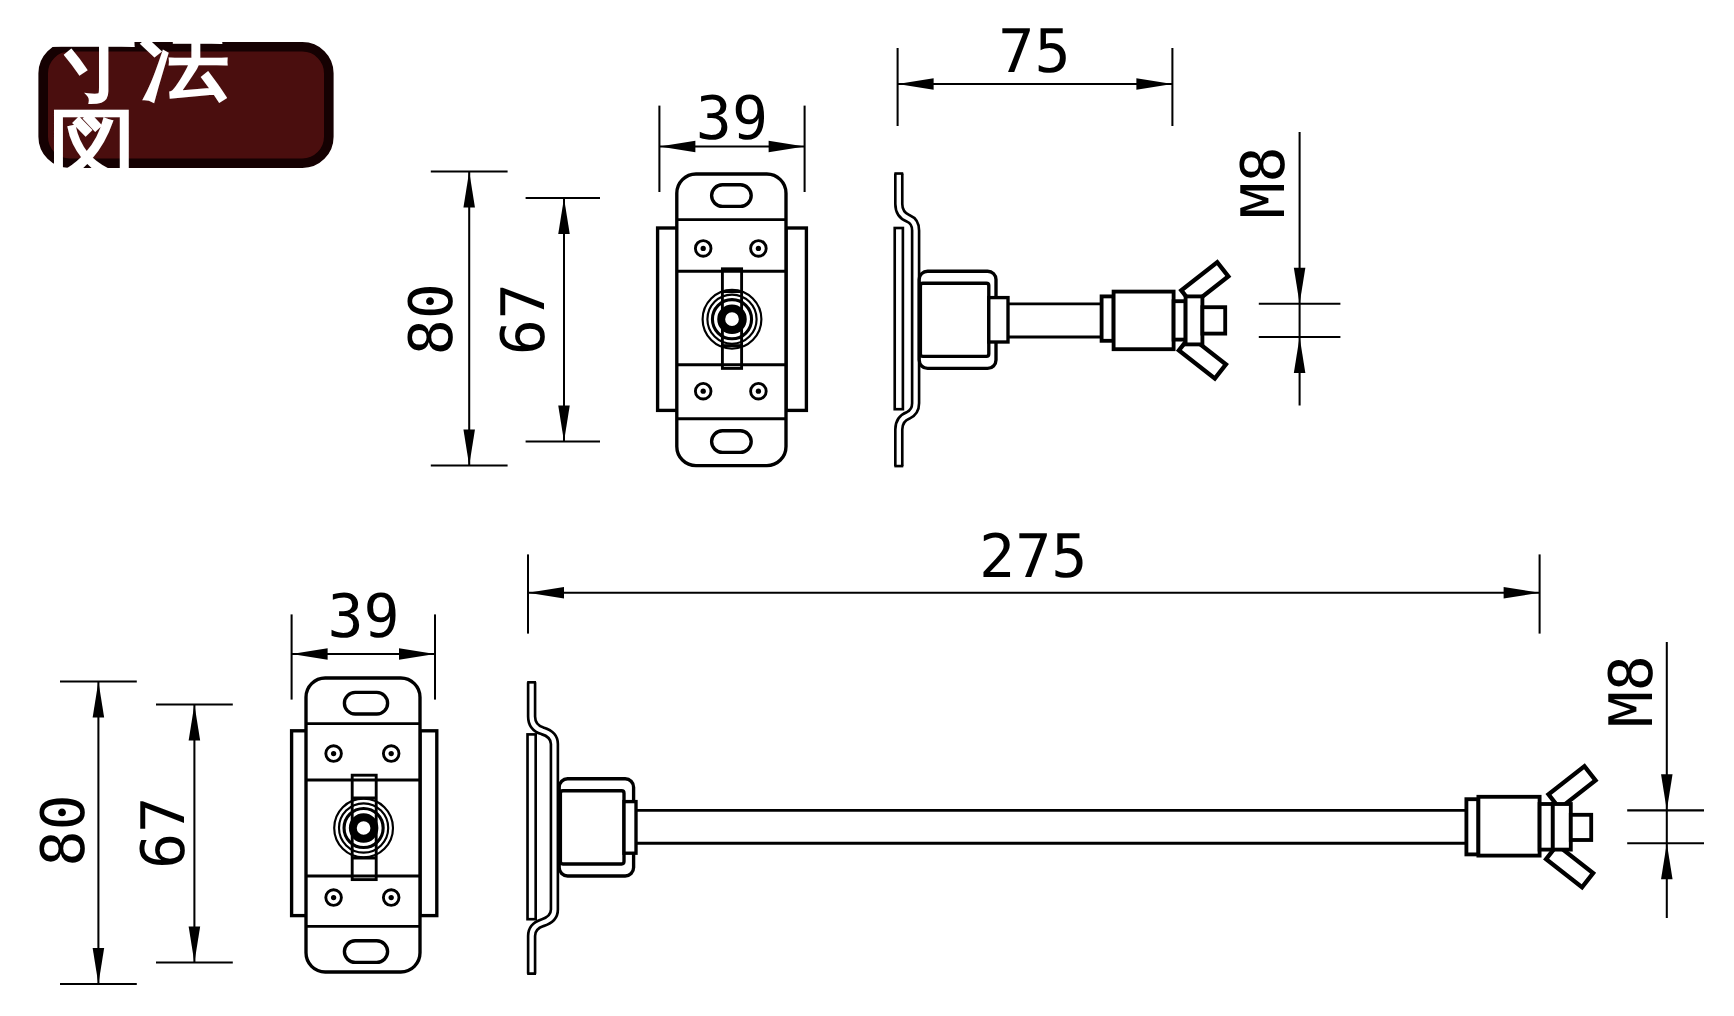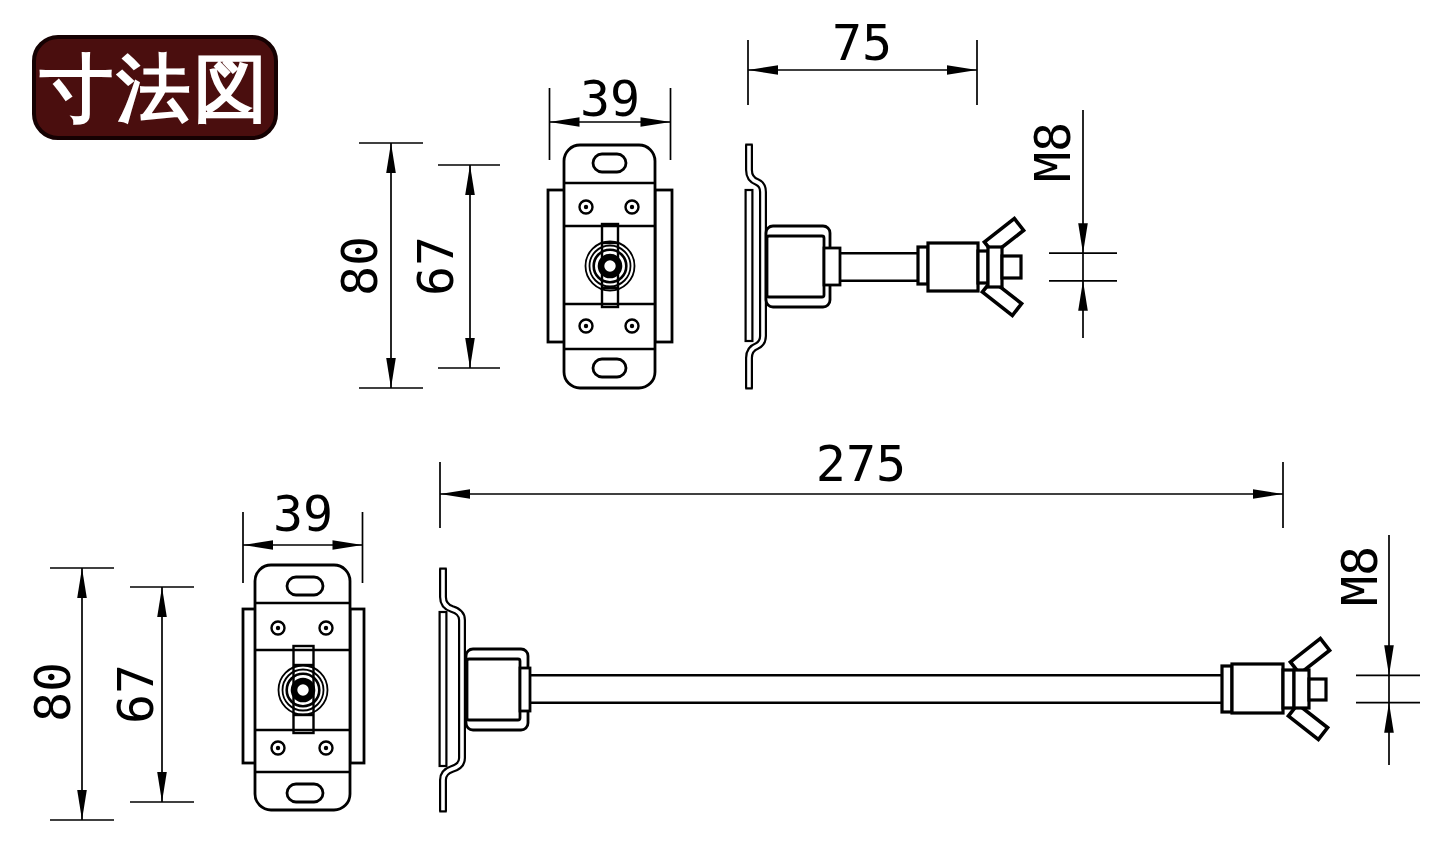--- a/index.html
+++ b/index.html
@@ -1,19 +1,19 @@
 <!DOCTYPE html>
 <html><head>
 <meta charset="utf-8">
 <style>
   html,body{margin:0;padding:0;background:#ffffff;}
   body{width:1445px;height:847px;position:relative;overflow:hidden;
        font-family:"DejaVu Sans", sans-serif;}
   #badge{position:absolute;left:32px;top:35px;width:246px;height:105px;
-         box-sizing:border-box;border:4px solid #3b82f6;border-radius:26px;
+         box-sizing:border-box;border:8px solid #3b82f6;border-radius:26px;
          background:#4a0e0e;display:flex;align-items:center;justify-content:center;}
   #badge span{color:#ffffff;font-size:74px;font-weight:700;letter-spacing:3px;
               font-family:"DejaVu Sans", sans-serif;line-height:1;}
   svg{position:absolute;left:0;top:0;}
   .thin{stroke:#000;stroke-width:1.7;fill:none;}
   .ln{stroke:#000;stroke-width:2.4;fill:none;}
   .shape{fill:#fff;stroke:#000;stroke-width:2.8;}
   .shape2{fill:#fff;stroke:#000;stroke-width:3.2;}
   .wing{fill:#fff;stroke:#000;stroke-width:3.6;}
   .sheetB{fill:none;stroke:#000;stroke-width:8;stroke-linejoin:round;}

